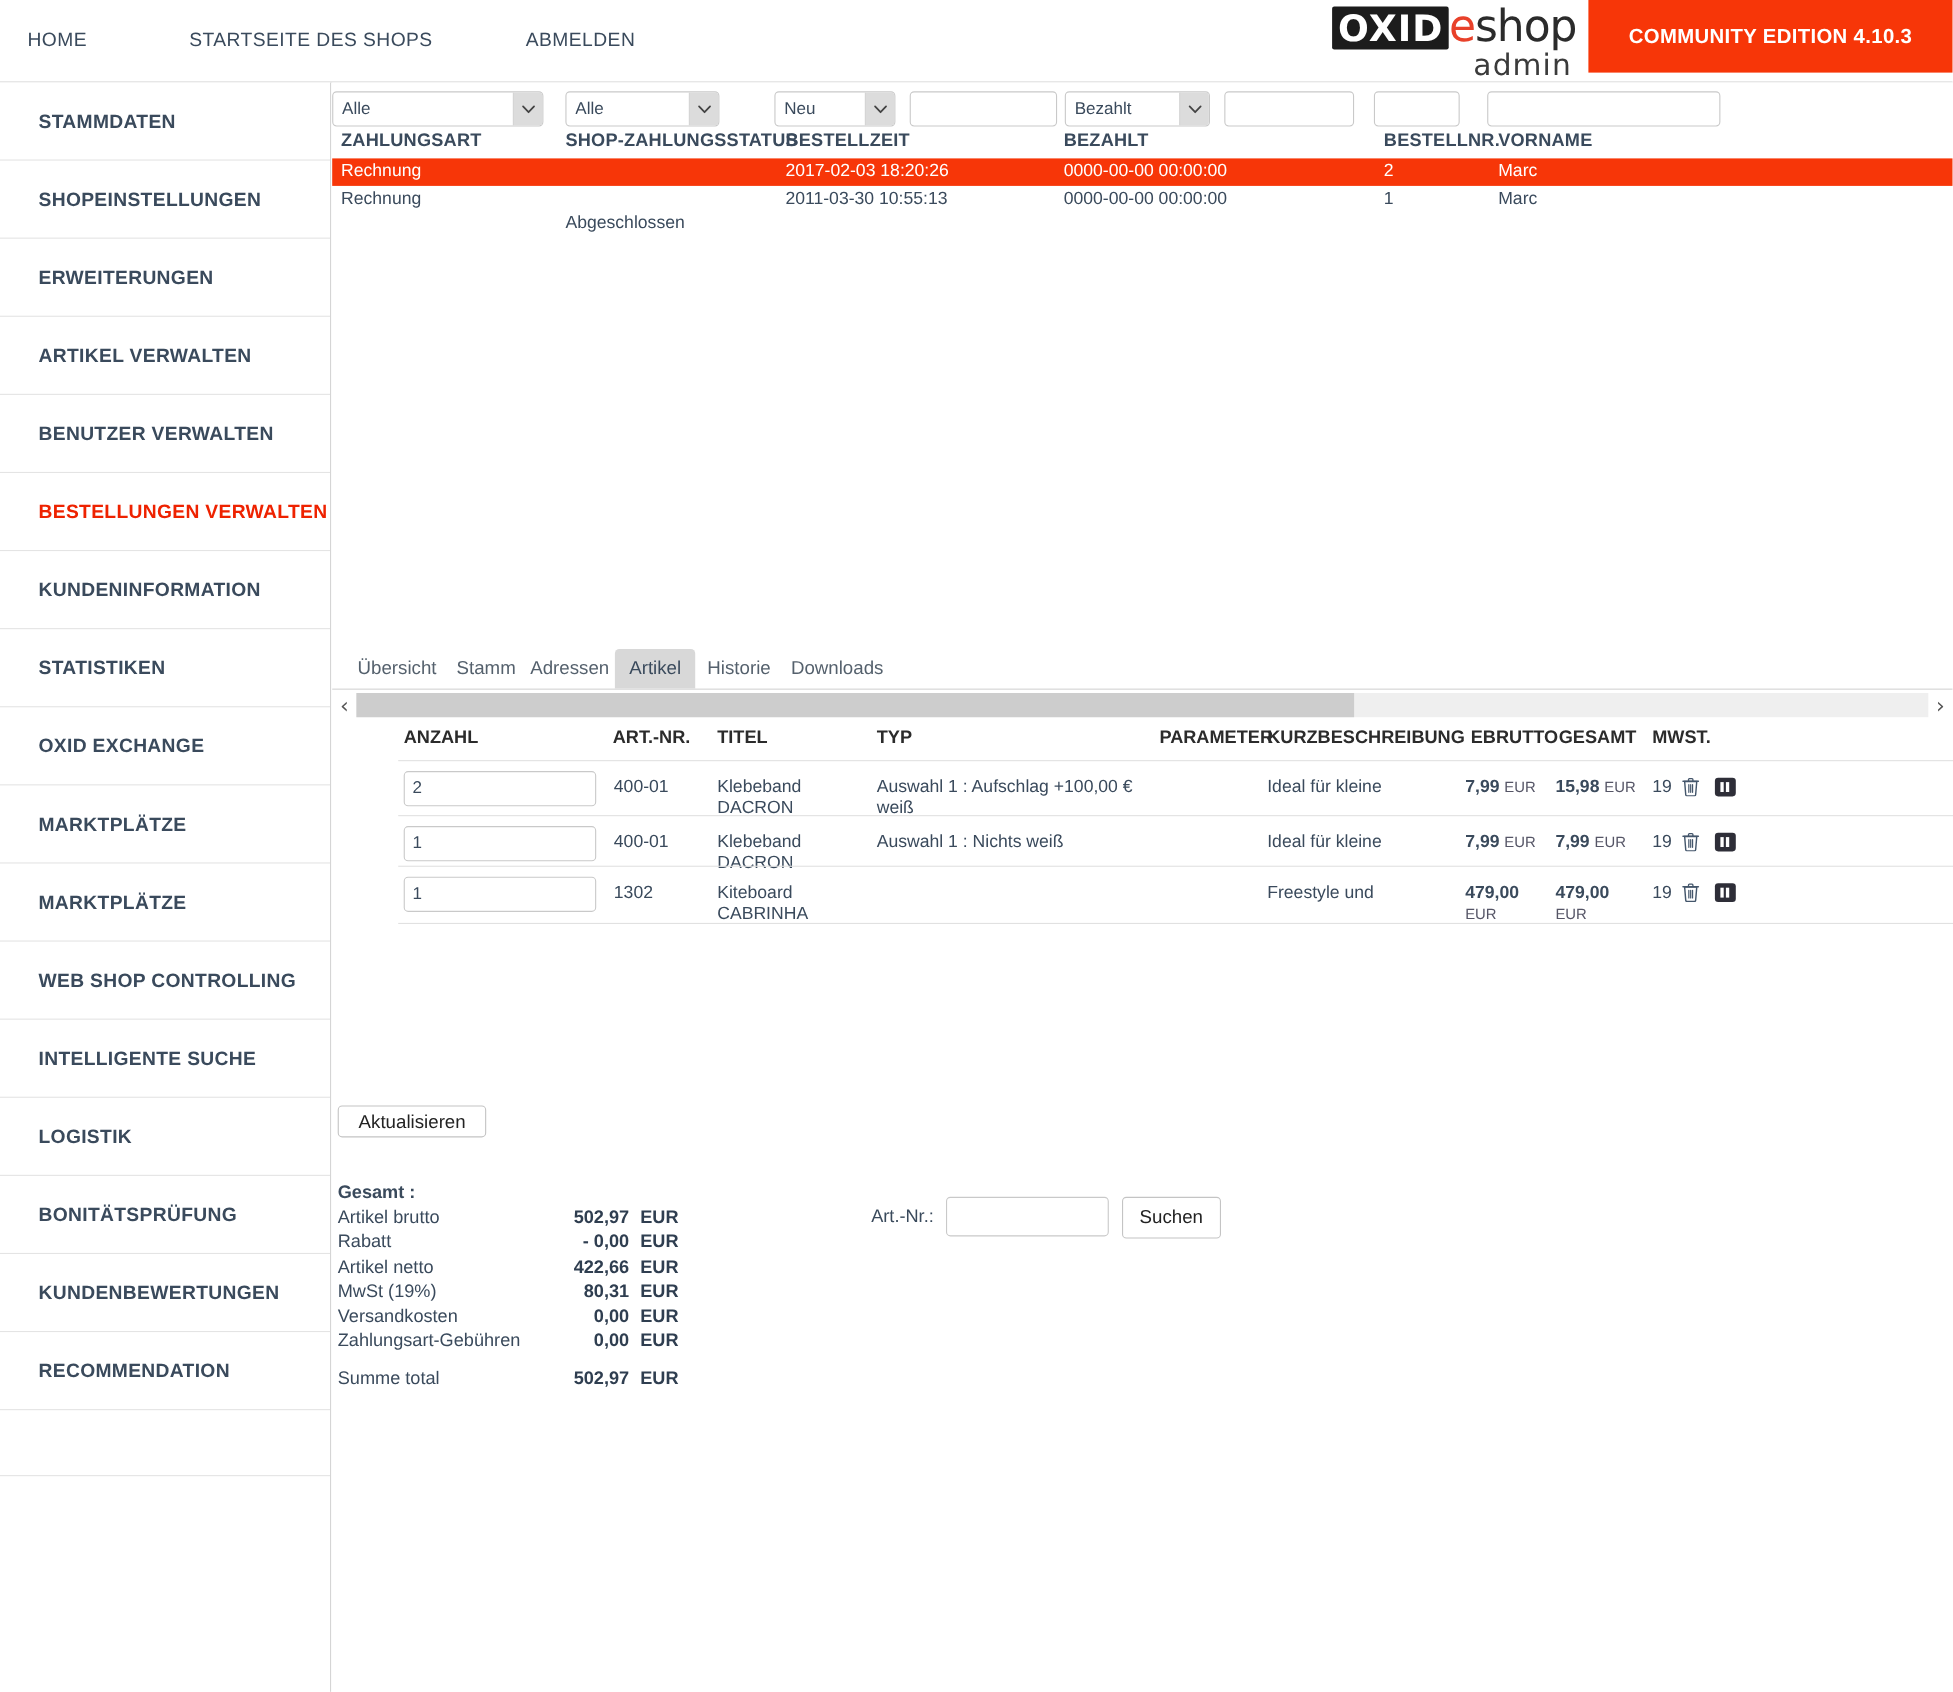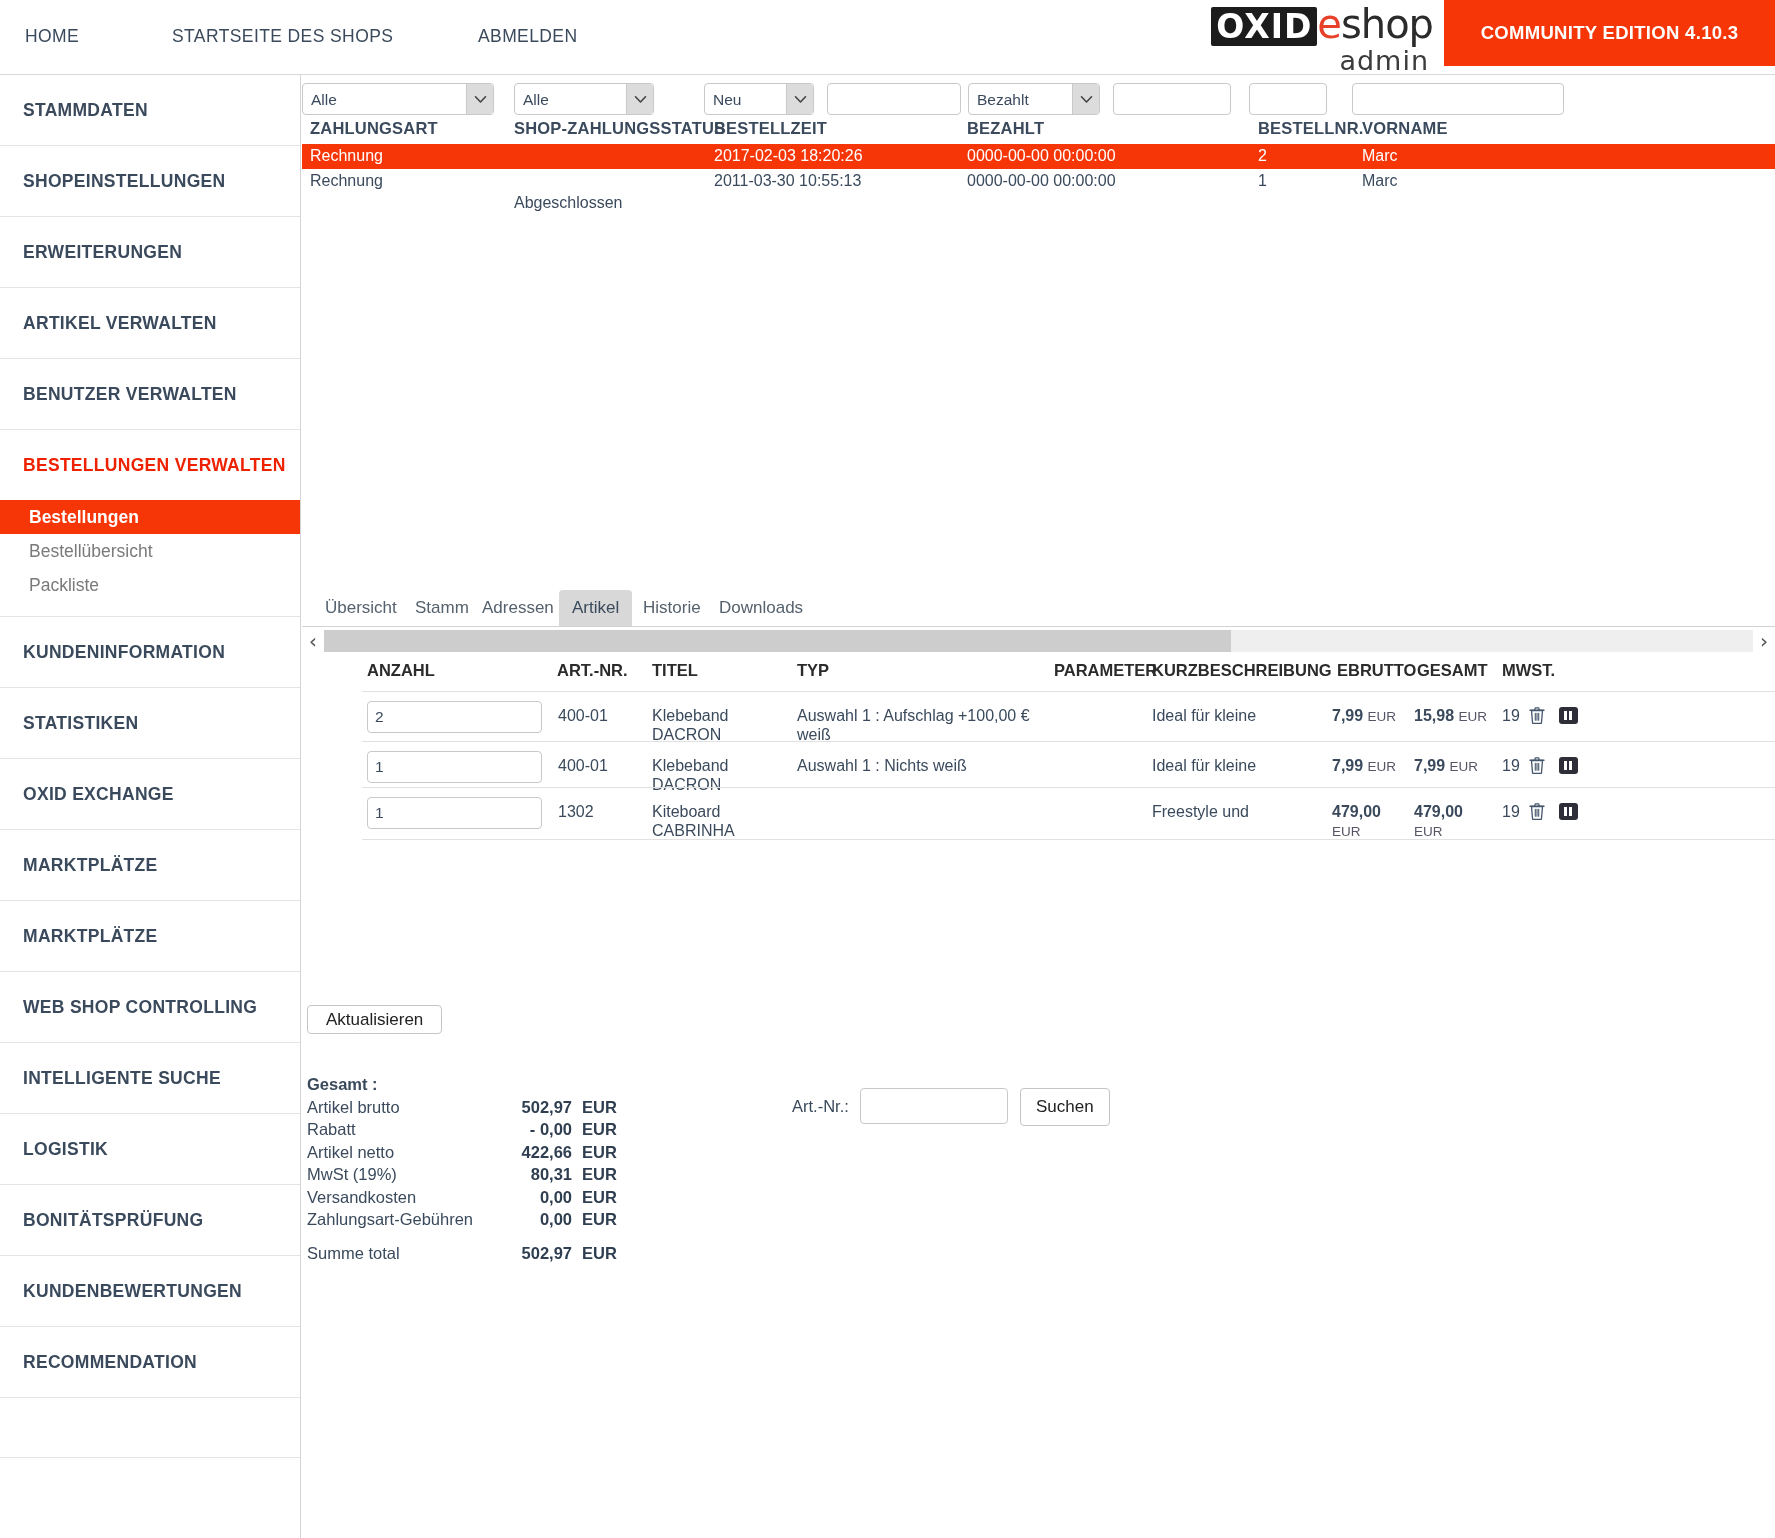--- a/index.html
+++ b/index.html
@@ -80,20 +80,21 @@
 
   
   #sidebar {
     position: absolute; left: 0; top: 75px;
     width: 301px; height: 1463px;
     background: #ffffff;
     border-right: 1px solid #d5d5d5;
   }
   .nav-group {
     border-bottom: 1px solid #e4e4e4;
+    padding-left: 12px;
   }
   .nav-top {
     height: 70px;
     display: flex;
     align-items: center;
     padding-left: 23px;
     font-size: 17.5px;
     font-weight: bold;
     letter-spacing: .3px;
     color: #3a4a5c;
@@ -379,25 +380,20 @@
       <div class="nav-top">ERWEITERUNGEN</div>
     </div>
     <div class="nav-group">
       <div class="nav-top">ARTIKEL VERWALTEN</div>
     </div>
     <div class="nav-group">
       <div class="nav-top">BENUTZER VERWALTEN</div>
     </div>
     <div class="nav-group">
       <div class="nav-top active">BESTELLUNGEN VERWALTEN</div>
-      <div class="nav-sub-list">
-        <div class="nav-sub selected">Bestellungen</div>
-        <div class="nav-sub">Bestellübersicht</div>
-        <div class="nav-sub">Packliste</div>
-      </div>
     </div>
     <div class="nav-group">
       <div class="nav-top">KUNDENINFORMATION</div>
     </div>
     <div class="nav-group">
       <div class="nav-top">STATISTIKEN</div>
     </div>
     <div class="nav-group">
       <div class="nav-top">OXID EXCHANGE</div>
     </div>

